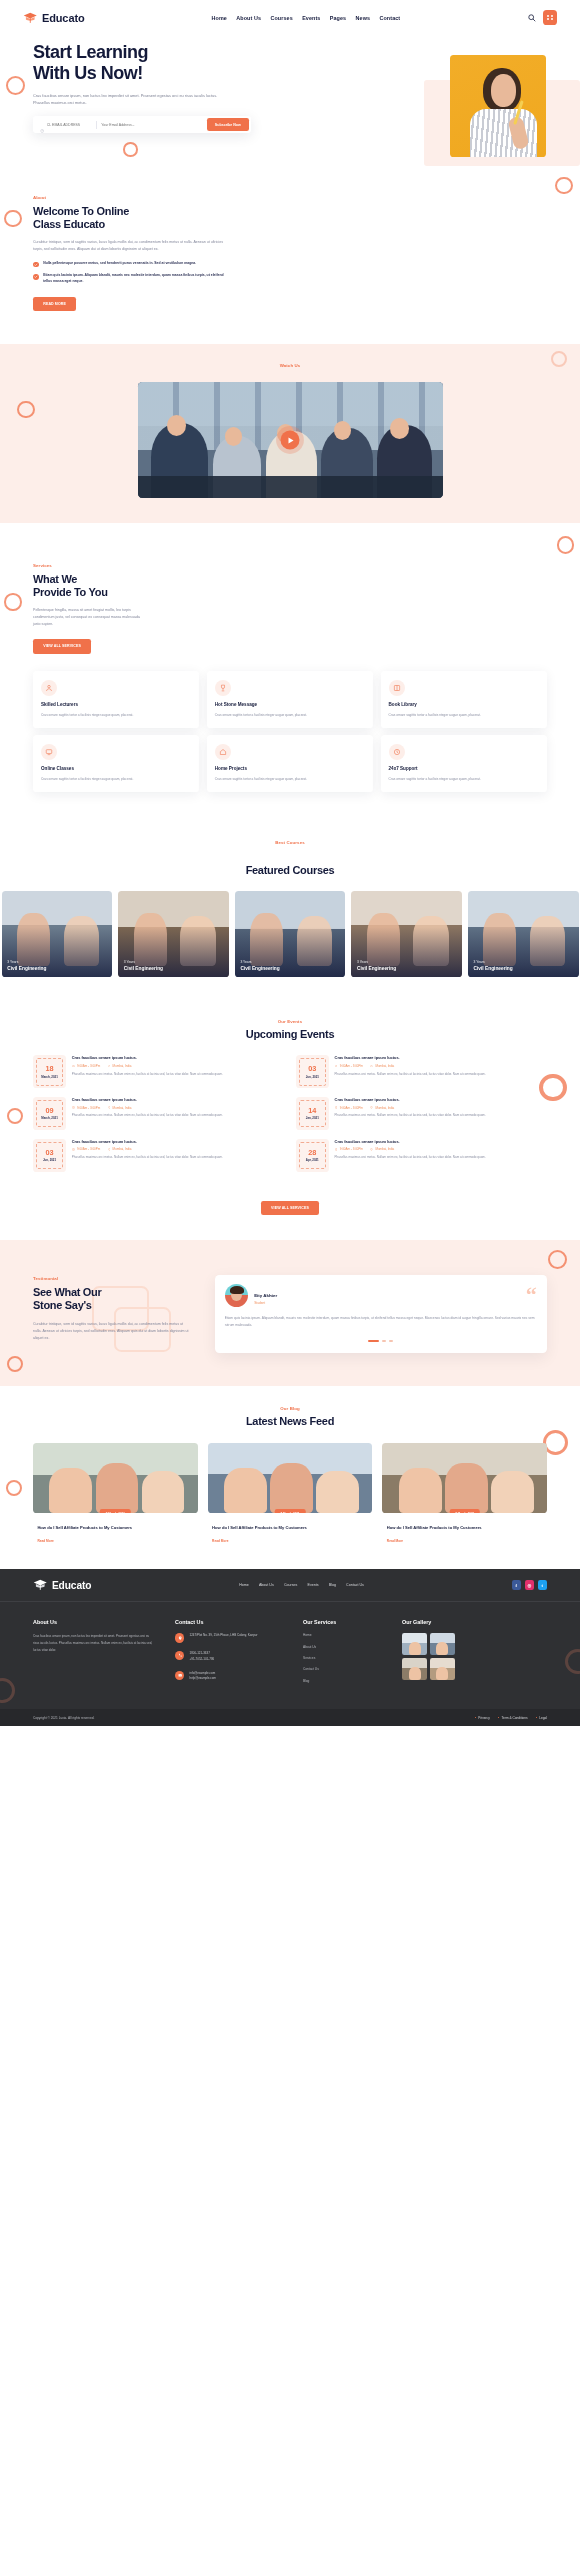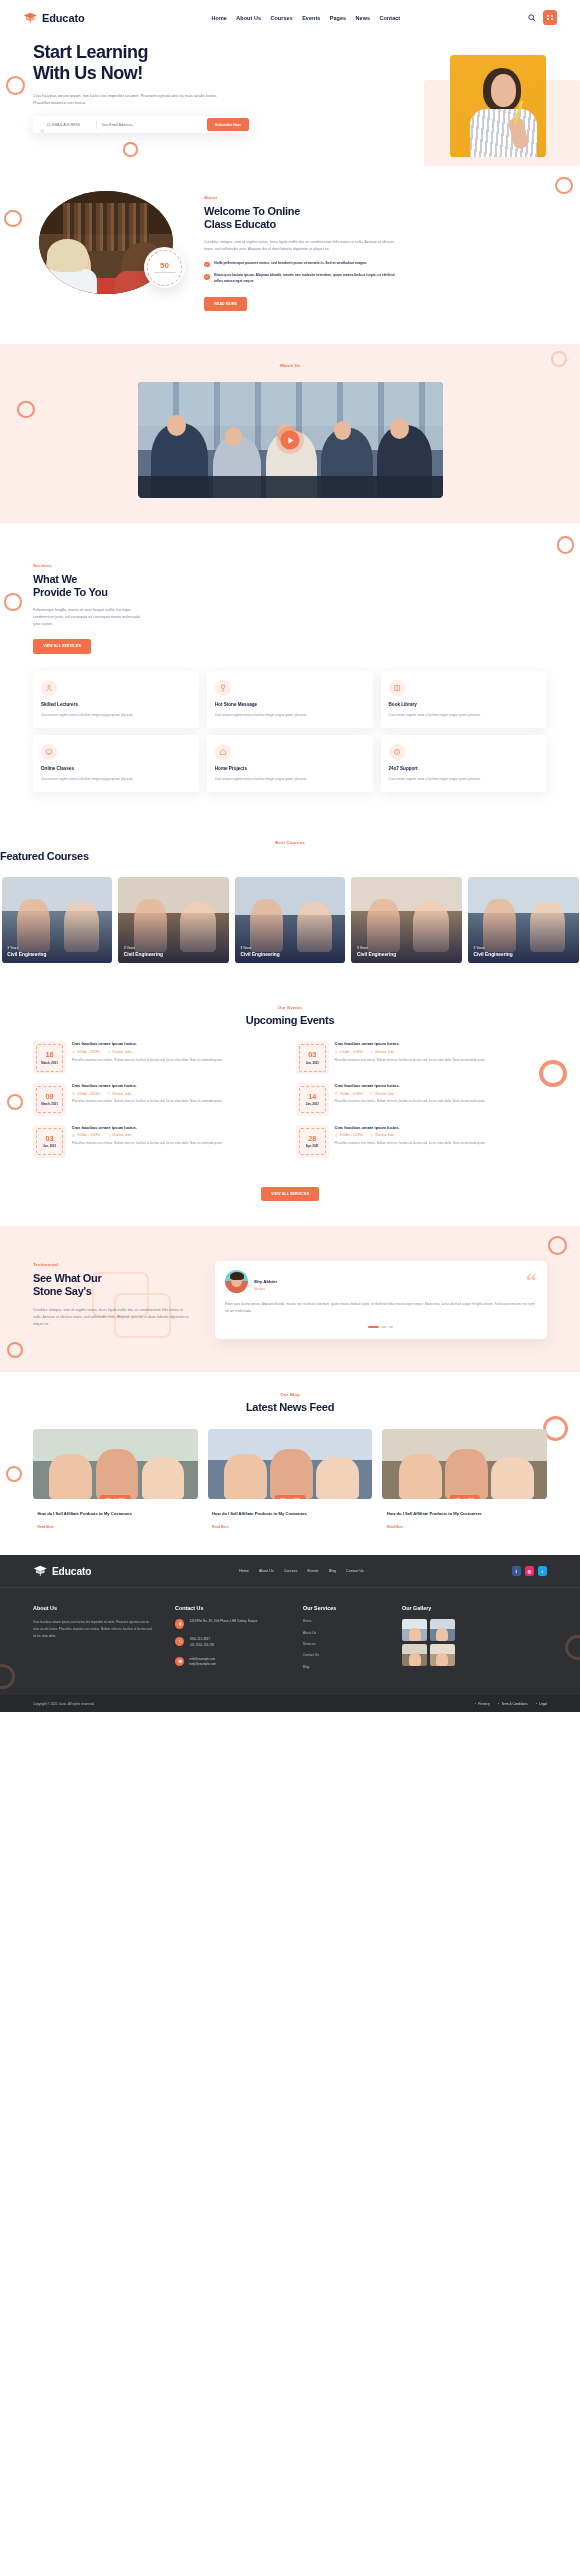--- a/index.html
+++ b/index.html
@@ -252,21 +252,21 @@
   .svc-icon {
     width: 16px; height: 16px; border-radius:50%; background:#fdeee9;
     display:flex; align-items:center; justify-content:center; margin-bottom: 6.5px;
   }
   .svc-title { font-size: 4.6px; font-weight:800; color:#141a3a; }
   .svc-desc { font-size: 3.2px; line-height:1.95; color:#8b8fa2; margin-top: 4.4px; }
 
   
   .courses { padding: 19px 0 22px; }
   .courses .eyebrow { text-align:center; }
-  .courses h2 { text-align:left; margin-top:5px; }
+  .courses h2 { text-align:center; margin-top:19px; }
   .courses-rail { margin-top: 13px; display:flex; gap: 5.8px; padding: 0 1.5px; }
   .course-card {
     position:relative; flex:1 1 0; height: 86px; border-radius: 3.6px; overflow:hidden;
     min-width:0;
   }
   .course-card .img { position:absolute; inset:0; }
   .cimg1{ background:linear-gradient(180deg,#cdd6df 0 40%,#6b7c8d 40% 100%); }
   .cimg2{ background:linear-gradient(180deg,#d9cfc2 0 42%,#7b6652 42% 100%); }
   .cimg3{ background:linear-gradient(180deg,#c6d2dd 0 44%,#54657a 44% 100%); }
   .cimg4{ background:linear-gradient(180deg,#e0d6cb 0 40%,#8a7461 40% 100%); }
@@ -516,34 +516,20 @@
         <button class="subscribe">Subscribe Now</button>
       </form>
     </div>
   </section>
 
   <section class="about">
     <div class="ring" style="left:4.4px; top:48px; width:17.4px; height:17.4px;"></div>
     <div class="ring" style="right:7.3px; top:14.5px; width:17.4px; height:17.4px;"></div>
 
     <div class="about-inner">
-      <div class="about-media">
-        <div class="about-photo">
-          <span class="shelf"></span>
-          <span class="table"></span>
-          <span class="p1"></span>
-            <span class="p1-hair"></span>
-          <span class="p2"></span>
-        </div>
-        <div class="badge-exp">
-          <span class="ring-dash"></span>
-          <span class="num">50</span>
-          <span class="lbl">years of experience</span>
-        </div>
-      </div>
 
       <div class="about-text">
         <div class="eyebrow">About</div>
         <h2 class="sec-title">
           <span>Welcome To Online</span><br>
           <span>Class Educato</span>
         </h2>
         <p class="body-text">Curabitur tristique, sem id sagittis varius, lacus ligula mollis dui, ac condimentum felis metus ut nulla. Aenean ut ultricies turpis, sed sollicitudin eros. Aliquam dui ut diam lobortis dignissim ut aliquet ex.</p>
         <ul class="about-bullets">
           <li>

